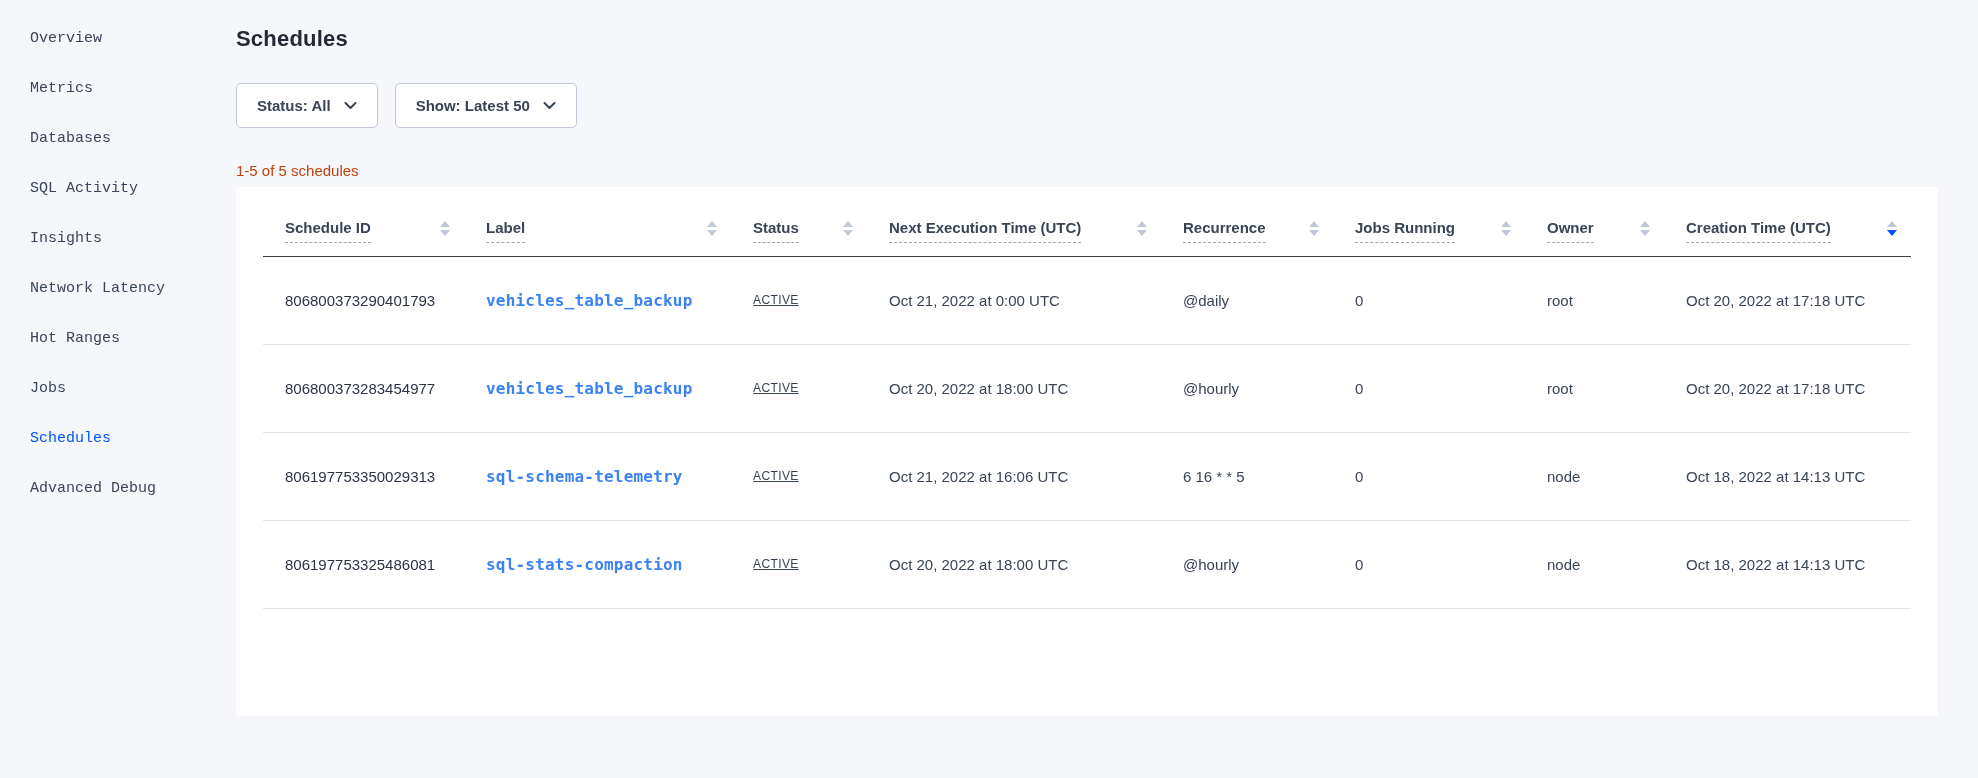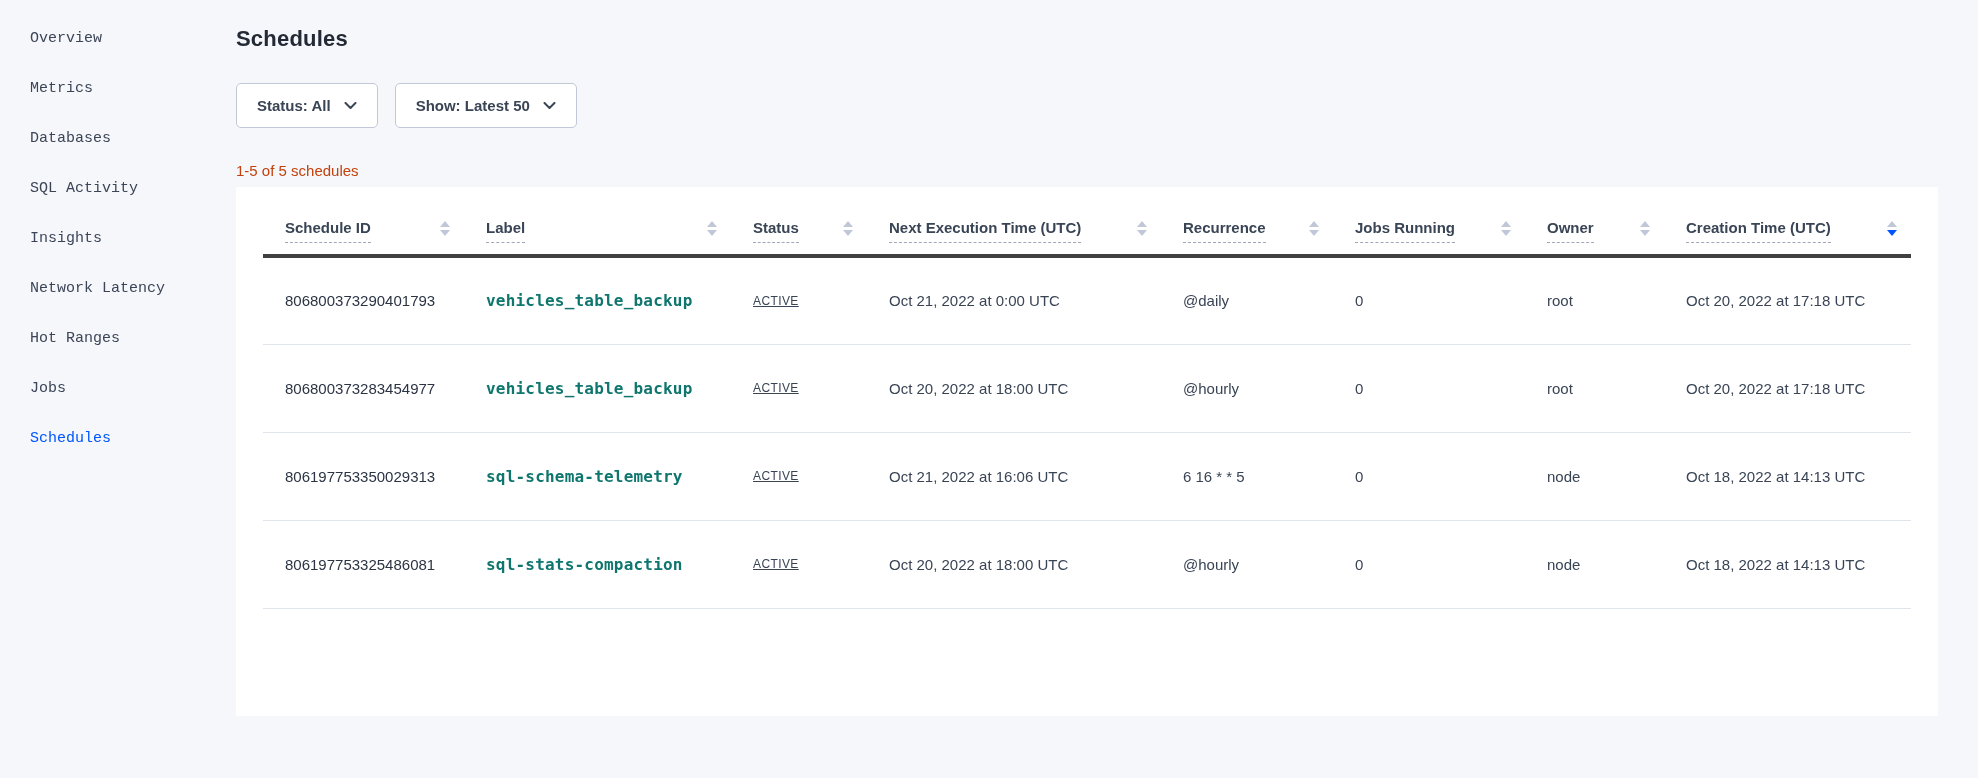--- a/index.html
+++ b/index.html
@@ -69,21 +69,21 @@
     width: 1648px;
   }
   col.c1 { width: 201px; } col.c2 { width: 267px; }
   col.c3 { width: 136px; } col.c4 { width: 294px; }
   col.c5 { width: 172px; } col.c6 { width: 192px; }
   col.c7 { width: 139px; } col.c8 { width: 247px; }
 
   th {
     vertical-align: top;
     padding: 33px 14px 0 22px;
-    border-bottom: 4px solid #404040;
+    border-bottom: 1px solid #404040;
     height: 69px;
     text-align: right;
     cursor: pointer;
   }
   .th-inner {
     display: flex; align-items: flex-start; justify-content: space-between;
   }
   .th-label {
     font-size: 15px; font-weight: 600; color: #394455;
     line-height: 15px;
@@ -99,21 +99,21 @@
   td {
     vertical-align: middle;
     padding: 0 14px 0 22px;
     border-bottom: 1px solid #E0E5EC;
     font-size: 15px; color: #394455;
     white-space: nowrap; overflow: hidden;
   }
   td.td-id { color: #2C3444; }
   td.td-label .mono {
     font-family: "DejaVu Sans Mono", "Liberation Mono", monospace;
-    font-size: 16px; font-weight: 600; color: #0f766e;
+    font-size: 16px; font-weight: 600; color: #3b82f6;
     letter-spacing: 0.2px;
   }
   td.td-status { font-size: 12px; letter-spacing: 0.4px; text-decoration: underline; }
 </style>
 </head>
 <body>
 
 <nav class="sidebar">
   <ul>
     <li>
@@ -135,20 +135,23 @@
         <span>Network Latency</span>
       </li>
     <li>
         <span>Hot Ranges</span>
       </li>
     <li>
         <span>Jobs</span>
       </li>
     <li class="active">
         <span>Schedules</span>
+      </li>
+    <li>
+        <span>Advanced Debug</span>
       </li>
   </ul>
 </nav>
 
 <main class="main">
   <h1 class="page-title">Schedules</h1>
 
   <div class="filters">
     <button class="dropdown-btn">
       <span>Status: All</span>

